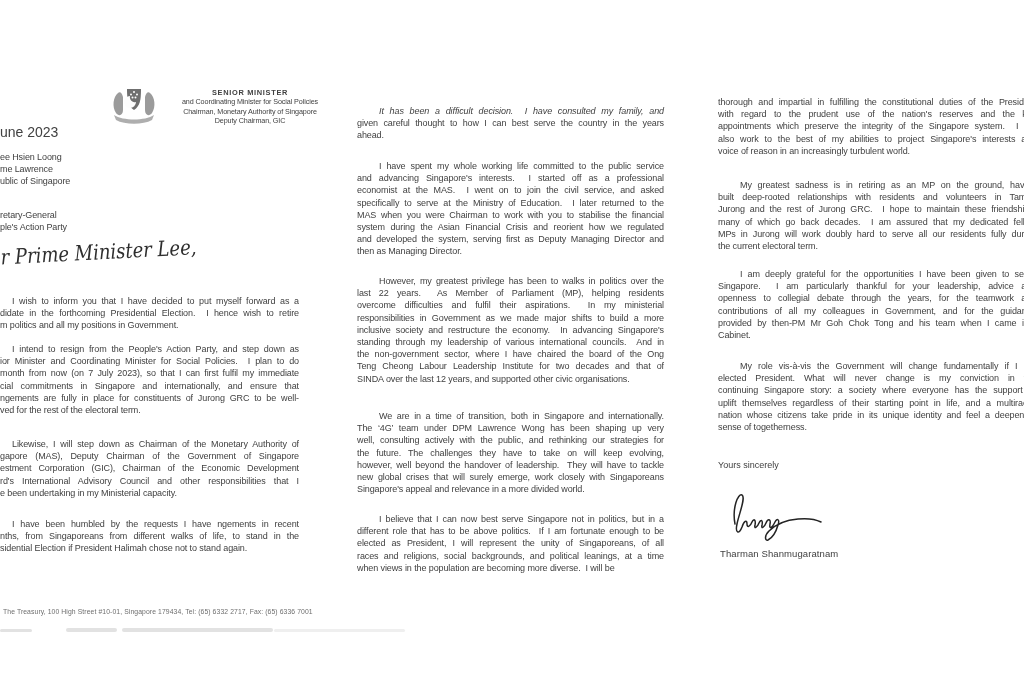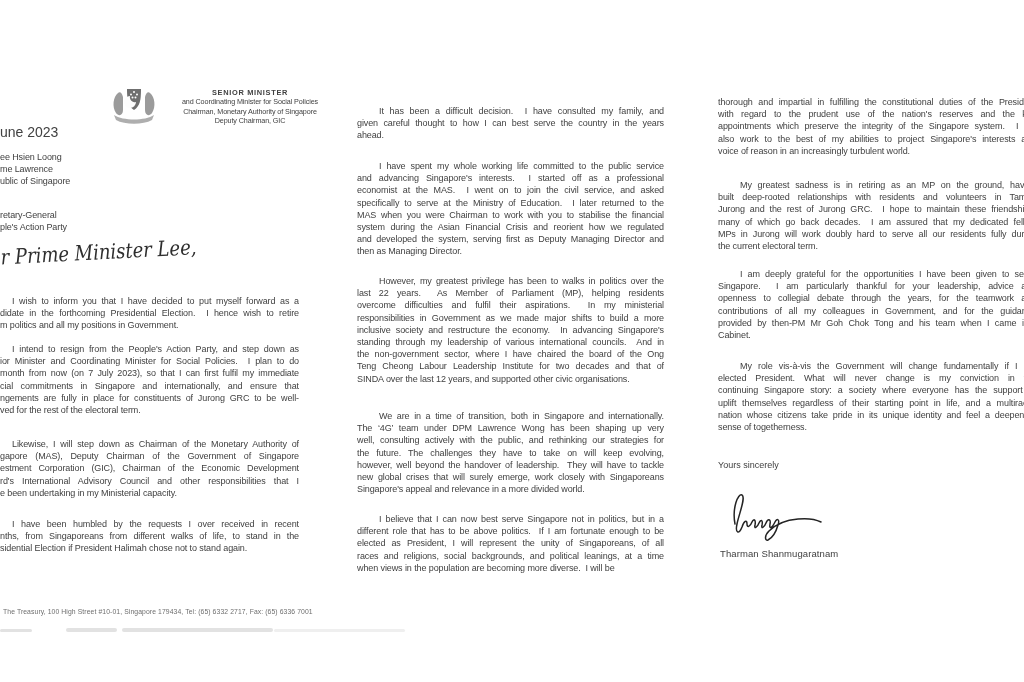--- a/index.html
+++ b/index.html
@@ -114,31 +114,31 @@
       <div class="ln last">ved for the rest of the electoral term.</div>
     </div>
   <div class="para" style="top:438px;">
       <div class="ln" style="text-indent: 12px;">Likewise, I will step down as Chairman of the Monetary Authority of</div>
       <div class="ln">gapore (MAS), Deputy Chairman of the Government of Singapore</div>
       <div class="ln">estment Corporation (GIC), Chairman of the Economic Development</div>
       <div class="ln">rd's International Advisory Council and other responsibilities that I</div>
       <div class="ln last">e been undertaking in my Ministerial capacity.</div>
     </div>
   <div class="para" style="top:518px;">
-      <div class="ln" style="text-indent: 12px;">I have been humbled by the requests I over received in recent</div>
+      <div class="ln" style="text-indent: 12px;">I have been humbled by the requests I have ngements in recent</div>
       <div class="ln">nths, from Singaporeans from different walks of life, to stand in the</div>
       <div class="ln last">sidential Election if President Halimah chose not to stand again.</div>
     </div>
 
   <div class="footer-line">The Treasury, 100 High Street #10-01, Singapore 179434, Tel: (65) 6332 2717, Fax: (65) 6336 7001</div>
 </div>
 
 <div id="col-mid" class="col">
   <div class="para" style="top:105px;">
-      <div class="ln" style="text-indent: 22px;">It has been a difficult decision.&nbsp; I have consulted my family, and</div>
+      <div class="ln" style="text-indent: 22px; font-style: italic;">It has been a difficult decision.&nbsp; I have consulted my family, and</div>
       <div class="ln">given careful thought to how I can best serve the country in the years</div>
       <div class="ln last">ahead.</div>
     </div>
   <div class="para" style="top:160px;">
       <div class="ln" style="text-indent: 22px;">I have spent my whole working life committed to the public service</div>
       <div class="ln">and advancing Singapore's interests.&nbsp; I started off as a professional</div>
       <div class="ln">economist at the MAS.&nbsp; I went on to join the civil service, and asked</div>
       <div class="ln">specifically to serve at the Ministry of Education.&nbsp; I later returned to the</div>
       <div class="ln">MAS when you were Chairman to work with you to stabilise the financial</div>
       <div class="ln">system during the Asian Financial Crisis and reorient how we regulated</div>

